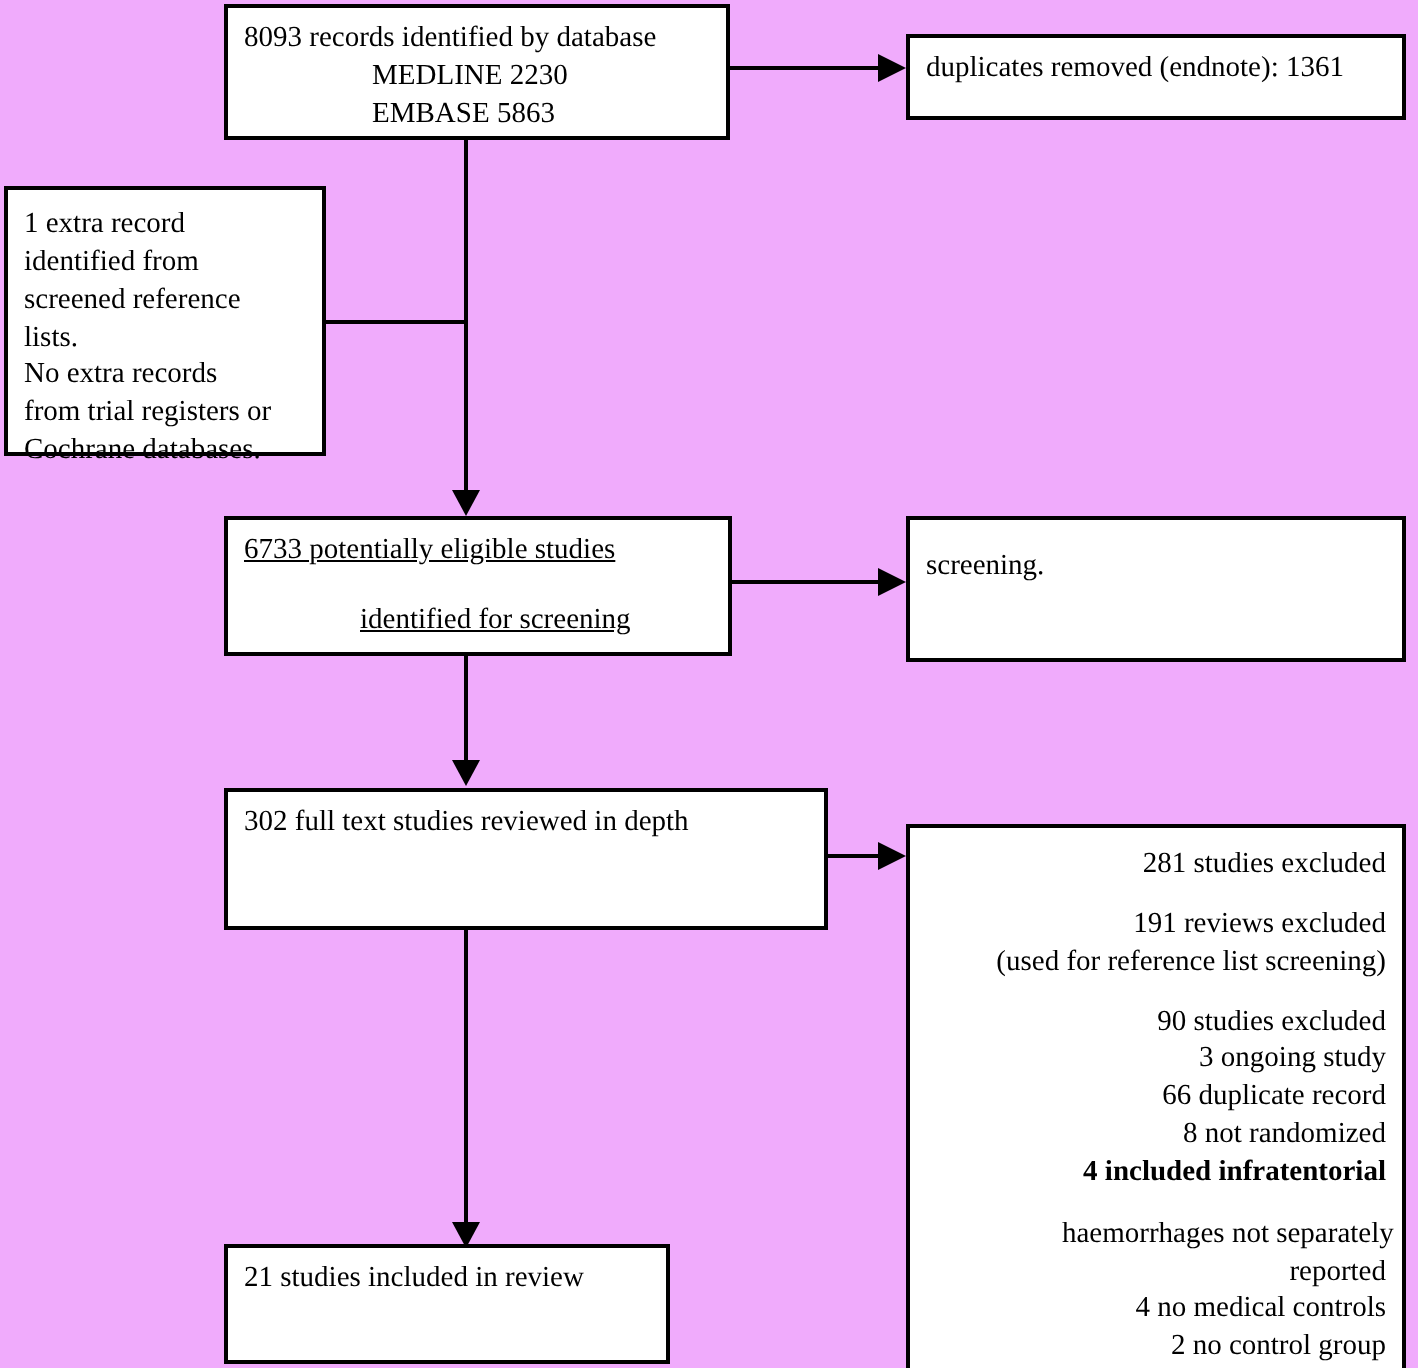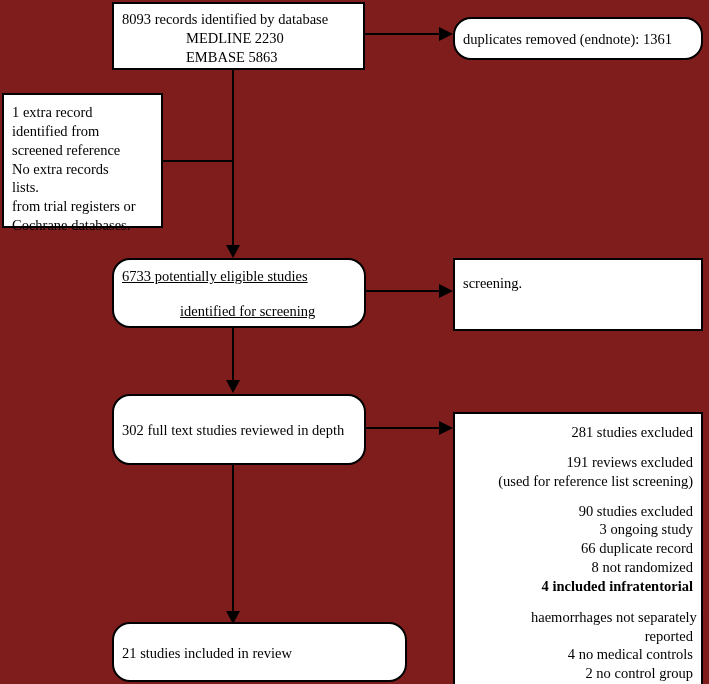--- a/index.html
+++ b/index.html
@@ -4,21 +4,21 @@
 <style>
   html, body {
     margin: 0;
     padding: 0;
     background: #ffffff;
   }
   #flow-root {
     position: relative;
     width: 709px;
     height: 684px;
-    background: #7f1d1d;
+    background: #f0abfc;
     font-family: "Liberation Serif", "DejaVu Serif", serif;
     color: #000000;
     overflow: hidden;
   }
   .box {
     position: absolute;
     box-sizing: border-box;
     border: 2px solid #000000;
     background: #ffffff;
     font-size: 14.5px;
@@ -33,22 +33,20 @@
     padding-left: 64px;
   }
   .gap {
     display: block;
     height: 11px;
     line-height: 11px;
   }
   .vcenter {
     display: flex;
     flex-direction: column;
-    justify-content: center;
-    border-radius: 18px;
   }
 
   
   .hline {
     position: absolute;
     background: #000000;
     height: 2px;
   }
   .vline {
     position: absolute;
@@ -104,36 +102,36 @@
   </div>
 
   <div class="box vcenter" style="left:453px; top:17px; width:250px; height:43px;">
     <span class="ln">duplicates removed (endnote): 1361</span>
   </div>
 
   <div class="box" style="left:2px; top:93px; width:161px; height:135px; padding-top:8px;">
     <span class="ln">1 extra record</span>
     <span class="ln">identified from</span>
     <span class="ln">screened reference</span>
+    <span class="ln">lists.</span>
     <span class="ln">No extra records</span>
-    <span class="ln">lists.</span>
     <span class="ln">from trial registers or</span>
     <span class="ln">Cochrane databases.</span>
   </div>
 
   <div class="box vcenter" style="left:112px; top:258px; width:254px; height:70px;text-decoration:underline;">
     <span class="ln">6733 potentially eligible studies</span>
     <span class="ln" style="padding-left:58px;margin-top:16px;">identified for screening</span>
   </div>
 
   <div class="box" style="left:453px; top:258px; width:250px; height:73px; padding-top:14px;">
     <span class="ln">screening.</span>
   </div>
 
-  <div class="box vcenter" style="left:112px; top:394px; width:254px; height:71px;">
+  <div class="box vcenter" style="left:112px; top:394px; width:302px; height:71px;">
     <span class="ln">302 full text studies reviewed in depth</span>
   </div>
 
   <div class="box" style="left:453px; top:412px; width:250px; height:282px; padding-top:9px;text-align:right;">
     <span class="ln">281 studies excluded</span>
     <span class="gap"></span>
     <span class="ln">191 reviews excluded</span>
     <span class="ln">(used for reference list screening)</span>
     <span class="gap"></span>
     <span class="ln">90 studies excluded</span>
@@ -141,17 +139,17 @@
     <span class="ln indent" style="padding-left:68px;">66 duplicate record</span>
     <span class="ln indent" style="padding-left:68px;">8 not randomized</span>
     <span class="ln indent" style="padding-left:68px;font-weight:bold;">4 included infratentorial</span>
     <span class="ln indent" style="padding-left:68px;margin-top:12px;">haemorrhages not separately</span>
     <span class="ln indent" style="padding-left:68px;">reported</span>
     <span class="ln indent" style="padding-left:68px;">4 no medical controls</span>
     <span class="ln indent" style="padding-left:68px;">2 no control group</span>
     <span class="ln indent" style="padding-left:68px;">3 conference abstract only</span>
   </div>
 
-  <div class="box vcenter" style="left:112px; top:622px; width:295px; height:60px;">
+  <div class="box vcenter" style="left:112px; top:622px; width:223px; height:60px;">
     <span class="ln">21 studies included in review</span>
   </div>
 
 </div>
 
 </body></html>

